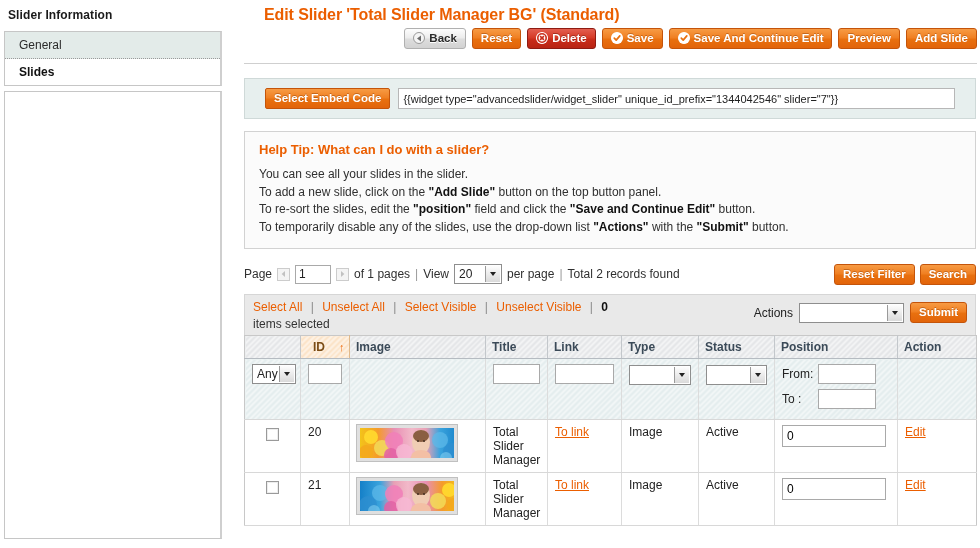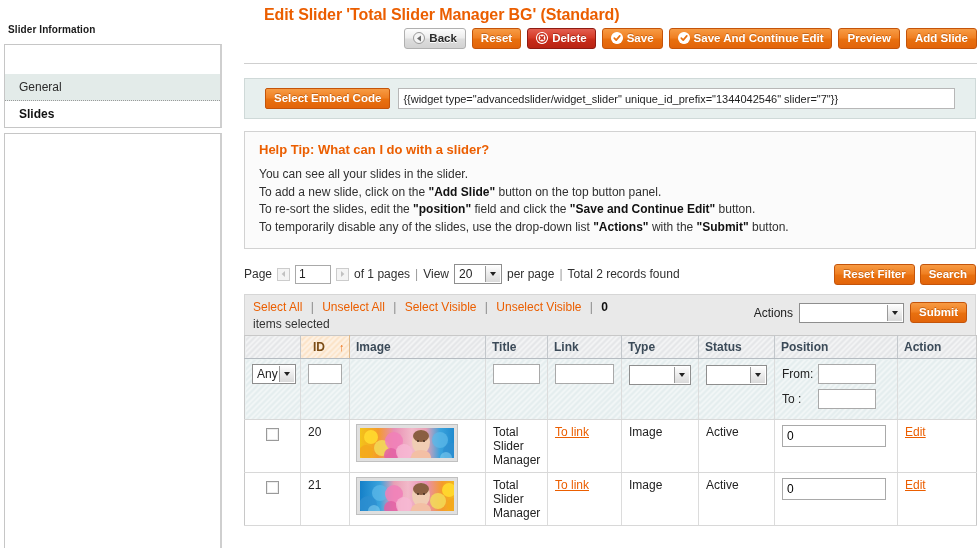--- a/index.html
+++ b/index.html
@@ -13,30 +13,30 @@
     color: #2f2f2f;
   }
   #root { position: relative; width: 980px; height: 548px; background:#fff; }
 
   
   #sidebar {
     position: absolute; left: 0; top: 0; width: 224px; height: 548px;
     background: #ffffff;
   }
   #sidebar-title {
-    font-size: 10px; font-weight: bold; color: #1a1a1a;
-    padding: 8px 0 9px 8px; letter-spacing: .1px; margin-top: 16px;
+    font-size: 12px; font-weight: bold; color: #1a1a1a;
+    padding: 8px 0 9px 8px; letter-spacing: .1px;
   }
   .side-box { border: 1px solid #c6c6c6; border-right:2px solid #cfcfcf; background: #fff; }
   .side-box.one { margin-left: 4px; width: 218px; }
   .side-item {
     padding: 6px 8px 6px 14px; font-size: 12px; color: #333;
     border-bottom: 1px dotted #9a9a9a; cursor: pointer;
   }
-  .side-item.active { background: #e3ebe9; color:#2b2b2b;margin-top:29px; }
+  .side-item.active { background: #e3ebe9; color:#2b2b2b; }
   .side-item.last { border-bottom: none; font-weight: bold; color:#111; }
   .side-box.two {
     margin: 5px 0 0 4px; width: 218px; height: 448px;
   }
 
   
   #main { position: absolute; left: 238px; top: 0; width: 742px; height: 548px; }
 
   #page-title {
     color: #eb5e00; font-size: 16px; font-weight: bold;

